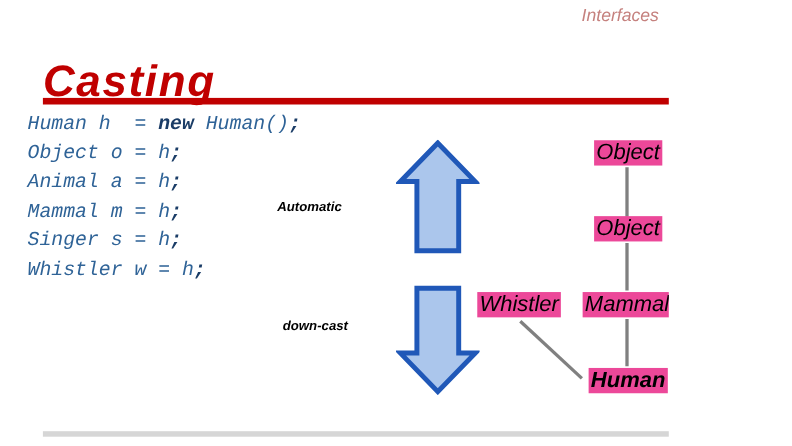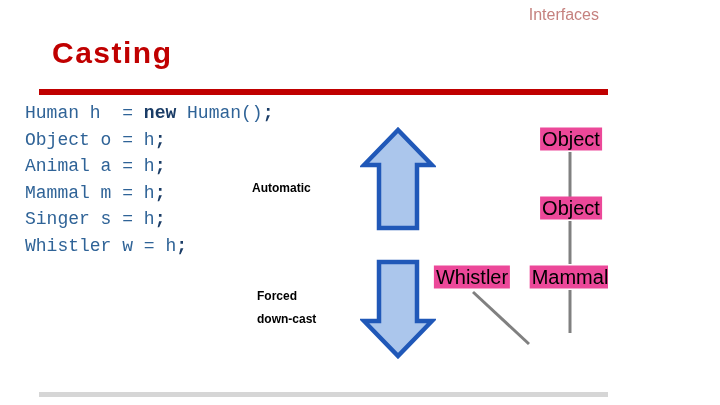--- a/index.html
+++ b/index.html
@@ -2,24 +2,24 @@
 <html style="--title-red: #C00000; --corner-red: #C5817E; --code-blue: #2F6397; --keyword-navy: #1A3C66; --arrow-fill: #ABC6EC; --arrow-border: #2058B8; --line-gray: #808080; --text-black: #000000; --footer-gray: #D6D6D6;"><head>
 <meta charset="utf-8">
 <style>
   :root{
     --title-red:#C00000; --corner-red:#C5817E; --code-blue:#2F6397;
     --keyword-navy:#1A3C66; --arrow-fill:#ABC6EC; --arrow-border:#2058B8;
     --line-gray:#808080; --text-black:#000000; --footer-gray:#D6D6D6;
   }
   html,body{margin:0;padding:0;background:#fff;}
   .slide{position:relative;width:608px;height:405px;background:#ffffff;overflow:hidden;
-         font-family:"Liberation Sans",sans-serif;}
+         font-family:"Liberation Sans",sans-serif;font-style:italic;}
   .corner-label{position:absolute;top:6px;right:9px;font-size:16px;color:var(--corner-red);}
-  .slide-title{position:absolute;left:39px;top:36px;font-size:30px;font-weight:bold;
-               letter-spacing:1.5px;color:var(--title-red);margin-left:13px;}
+  .slide-title{position:absolute;left:39px;top:52px;font-size:40px;font-weight:bold;
+               letter-spacing:1.5px;color:var(--title-red);}
   .title-rule{position:absolute;left:39px;top:89px;width:646px;height:6px;background:var(--title-red);}
   .footer-bar{position:absolute;left:39px;top:392px;width:667px;height:5px;background:var(--footer-gray);}
   .code-block{position:absolute;left:25px;top:100px;font-family:"Liberation Mono","DejaVu Sans Mono",monospace;
               font-size:18px;line-height:26.5px;color:var(--code-blue);white-space:pre;}
   .code-line span{white-space:pre;}
   .code-line .kw{font-weight:bold;color:var(--keyword-navy);}
   .cast-label{position:absolute;font-size:12px;font-weight:bold;color:var(--text-black);line-height:23px;}
   .cast-label.up{left:252px;top:177px;}
   .cast-label.down{left:257px;top:285px;}
   .arrow{position:absolute;left:360px;}
@@ -51,34 +51,34 @@
 
   <svg class="arrow down" width="76" height="100" viewBox="0 0 76 100">
     <polygon points="19,3 57,3 57,62 72,62 38,97 4,62 19,62"></polygon>
   </svg>
 
   <div class="cast-label up">
     <div>Automatic</div>
   </div>
 
   <div class="cast-label down">
-    <div>Forced</div>
     <div>down-cast</div>
   </div>
 
   <div class="hierarchy">
     <svg class="edges-svg" width="720" height="405" viewBox="0 0 720 405">
         <line x1="570" y1="152" x2="570" y2="197" stroke="#808080" stroke-width="3"></line>
         <line x1="570" y1="221" x2="570" y2="264" stroke="#808080" stroke-width="3"></line>
         <line x1="570" y1="290" x2="570" y2="333" stroke="#808080" stroke-width="3"></line>
         <line x1="473" y1="292" x2="529" y2="344" stroke="#808080" stroke-width="3"></line>
         <line x1="661" y1="293" x2="611" y2="344" stroke="#808080" stroke-width="3"></line>
       </svg>
   <div class="h-node" style="left: 571px; top: 139px;">Object</div>
       <div class="h-node" style="left: 571px; top: 208px;">Object</div>
       <div class="h-node" style="left: 472px; top: 277px;">Whistler</div>
       <div class="h-node" style="left: 664px; top: 277px;">Singer</div>
       <div class="h-node" style="left: 570px; top: 277px;">Mammal</div>
+      <div class="h-node bold" style="left: 571px; top: 346px;">Human</div>
     </div>
 
   <div class="footer-bar"></div>
 
 </div>
 
 </body></html>

